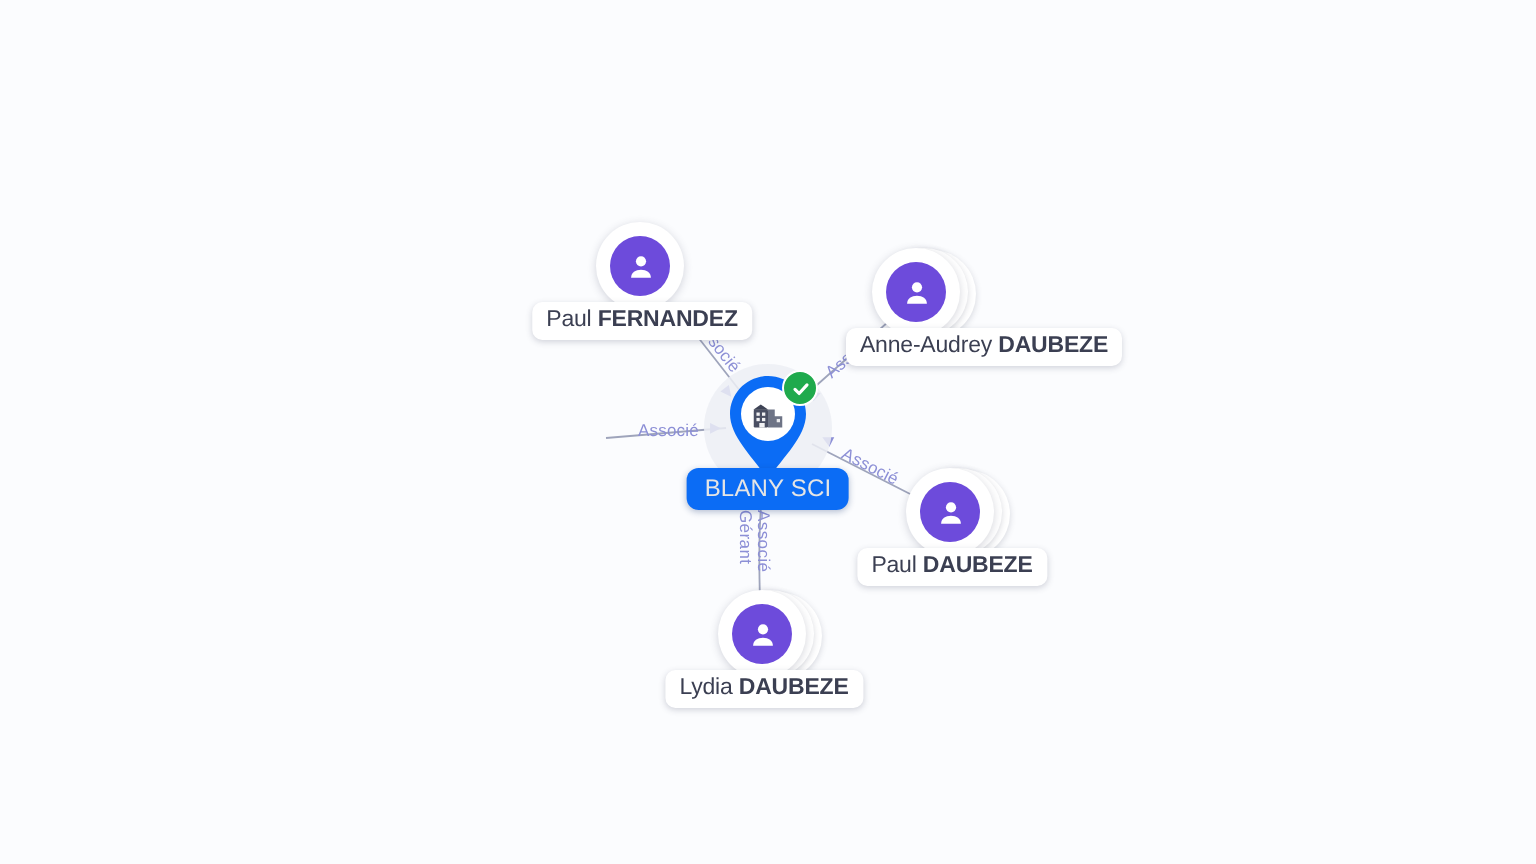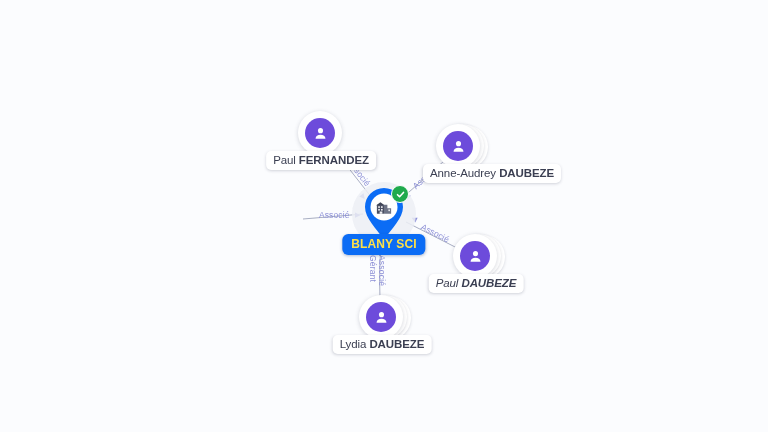--- a/index.html
+++ b/index.html
@@ -117,22 +117,22 @@
     align-items: center;
     justify-content: center;
   }
   .company-pill {
     position: absolute;
     left: 50%;
     transform: translateX(-50%);
     top: 48px;
     white-space: nowrap;
     background: #0b6cf5;
-    color: #fde047;
-    font-weight: 700;
+    color: #e5e5e5;
+    font-weight: 400;
     font-size: 12px;
     letter-spacing: 0.1px;
     border-radius: 6px;
     padding: 3px 9px 4px 9px;
     box-shadow: 0 1px 3px rgba(20,50,110,0.30);
   }
 
   
   .edge-label {
     position: absolute;
@@ -226,21 +226,21 @@
         </div>
       </div>
     </div>
     <div class="name-pill" style="top:40px;margin-left:33px;">
       <span class="fn">Anne-Audrey</span>
       <span class="ln">DAUBEZE</span>
     </div>
   </div>
 
 
-  <div class="node" style="left:476px; top:257px;font-style:italic;">
+  <div class="node" style="left:476px; top:257px;">
     <div class="person-stack">
       <div class="stack-card s2"></div>
       <div class="stack-card s1"></div>
       <div class="avatar-ring">
         <div class="avatar-disc">
           <svg width="17" height="17" viewBox="0 0 24 24" fill="#ffffff">
             <circle cx="12" cy="8" r="3.6"></circle>
             <path d="M5 19.5c0-3.6 3.1-5.6 7-5.6s7 2 7 5.6z"></path>
           </svg>
         </div>

